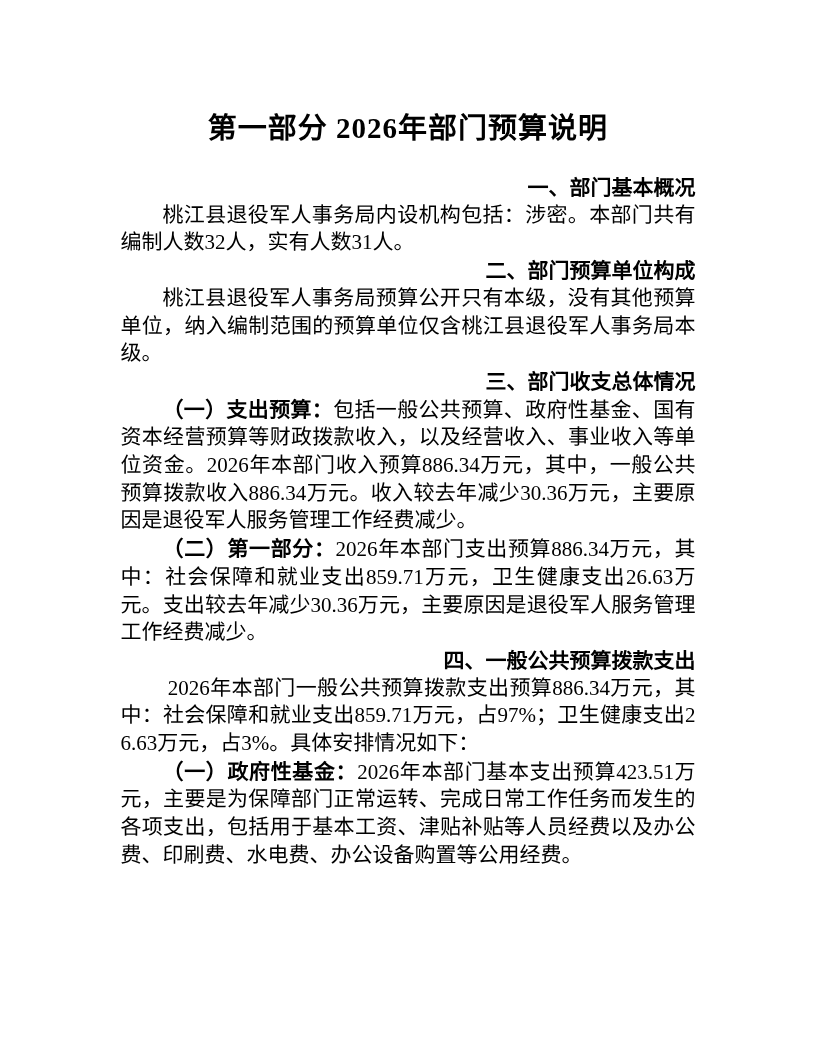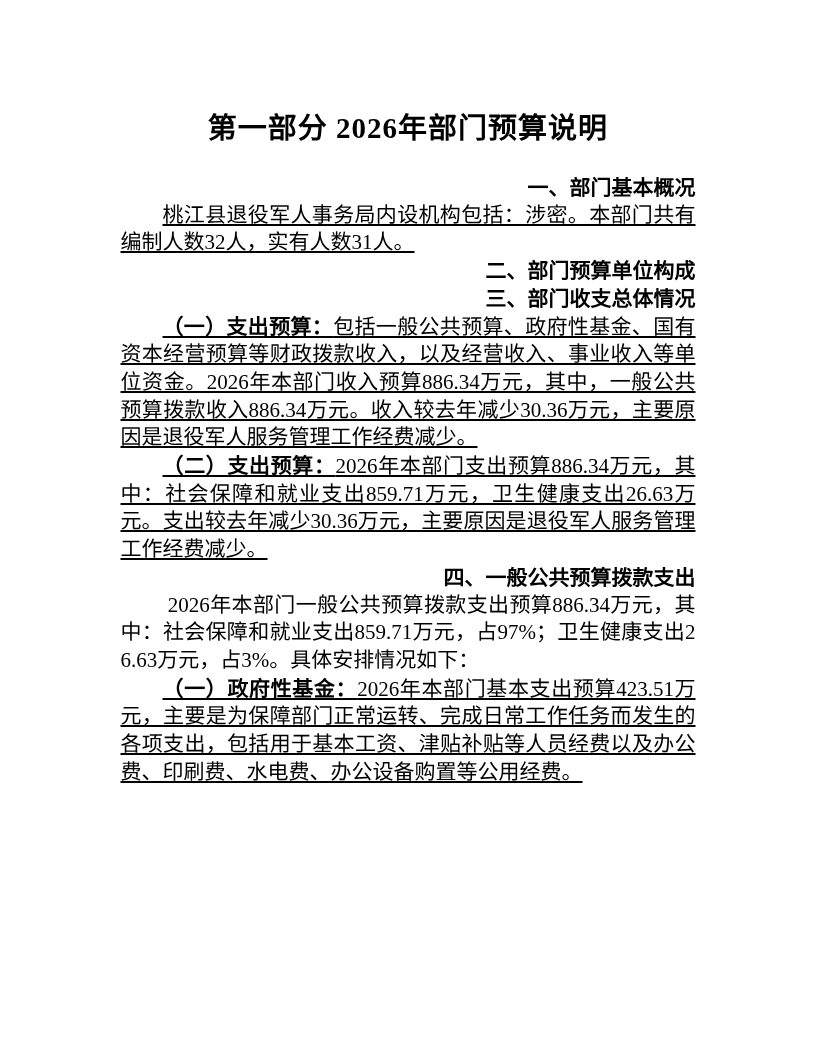--- a/index.html
+++ b/index.html
@@ -36,21 +36,20 @@
     word-break: break-all;
   }
   .h {
     font-family: "Liberation Sans", "DejaVu Sans", sans-serif;
     font-weight: bold;
     text-indent: 2em;
     text-align: right;
   }
   .p {
     text-indent: 2em;
-    text-decoration: underline;
   }
   .p0 {
     text-indent: 0;
   }
   .p-sp {
     text-indent: 2.25em;
   }
   .lead {
     font-family: "Liberation Sans", "DejaVu Sans", sans-serif;
     font-weight: bold;
@@ -65,26 +64,27 @@
 
   <p class="h">一、部门基本概况</p>
 
 
 
 
   <p class="p">桃江县退役军人事务局内设机构包括：涉密。本部门共有编制人数32人，实有人数31人。</p>
 
   <p class="h">二、部门预算单位构成</p>
 
+  <p class="p">桃江县退役军人事务局预算公开只有本级，没有其他预算单位，纳入编制范围的预算单位仅含桃江县退役军人事务局本级。</p>
 
   <p class="h">三、部门收支总体情况</p>
 
   <p class="p"><span class="lead">（一）支出预算：</span><span>包括一般公共预算、政府性基金、国有资本经营预算等财政拨款收入，以及经营收入、事业收入等单位资金。2026年本部门收入预算886.34万元，其中，一般公共预算拨款收入886.34万元。收入较去年减少30.36万元，主要原因是退役军人服务管理工作经费减少。</span></p>
 
-  <p class="p"><span class="lead">（二）支出预算：</span><span>2026年本部门支出预算886.34万元，其中：社会保障和就业支出859.71万元，卫生健康支出26.63万元。支出较去年减少30.36万元，主要原因是退役军人服务管理工作经费减少。</span></p>
+  <p class="p"><span class="lead">（二）第一部分：</span><span>2026年本部门支出预算886.34万元，其中：社会保障和就业支出859.71万元，卫生健康支出26.63万元。支出较去年减少30.36万元，主要原因是退役军人服务管理工作经费减少。</span></p>
 
   <p class="h">四、一般公共预算拨款支出</p>
 
   <p class="p-sp">2026年本部门一般公共预算拨款支出预算886.34万元，其中：社会保障和就业支出859.71万元，占97%；卫生健康支出26.63万元，占3%。具体安排情况如下：</p>
 
   <p class="p"><span class="lead">（一）政府性基金：</span><span>2026年本部门基本支出预算423.51万元，主要是为保障部门正常运转、完成日常工作任务而发生的各项支出，包括用于基本工资、津贴补贴等人员经费以及办公费、印刷费、水电费、办公设备购置等公用经费。</span></p>
 
 </div>
 
 </body></html>

